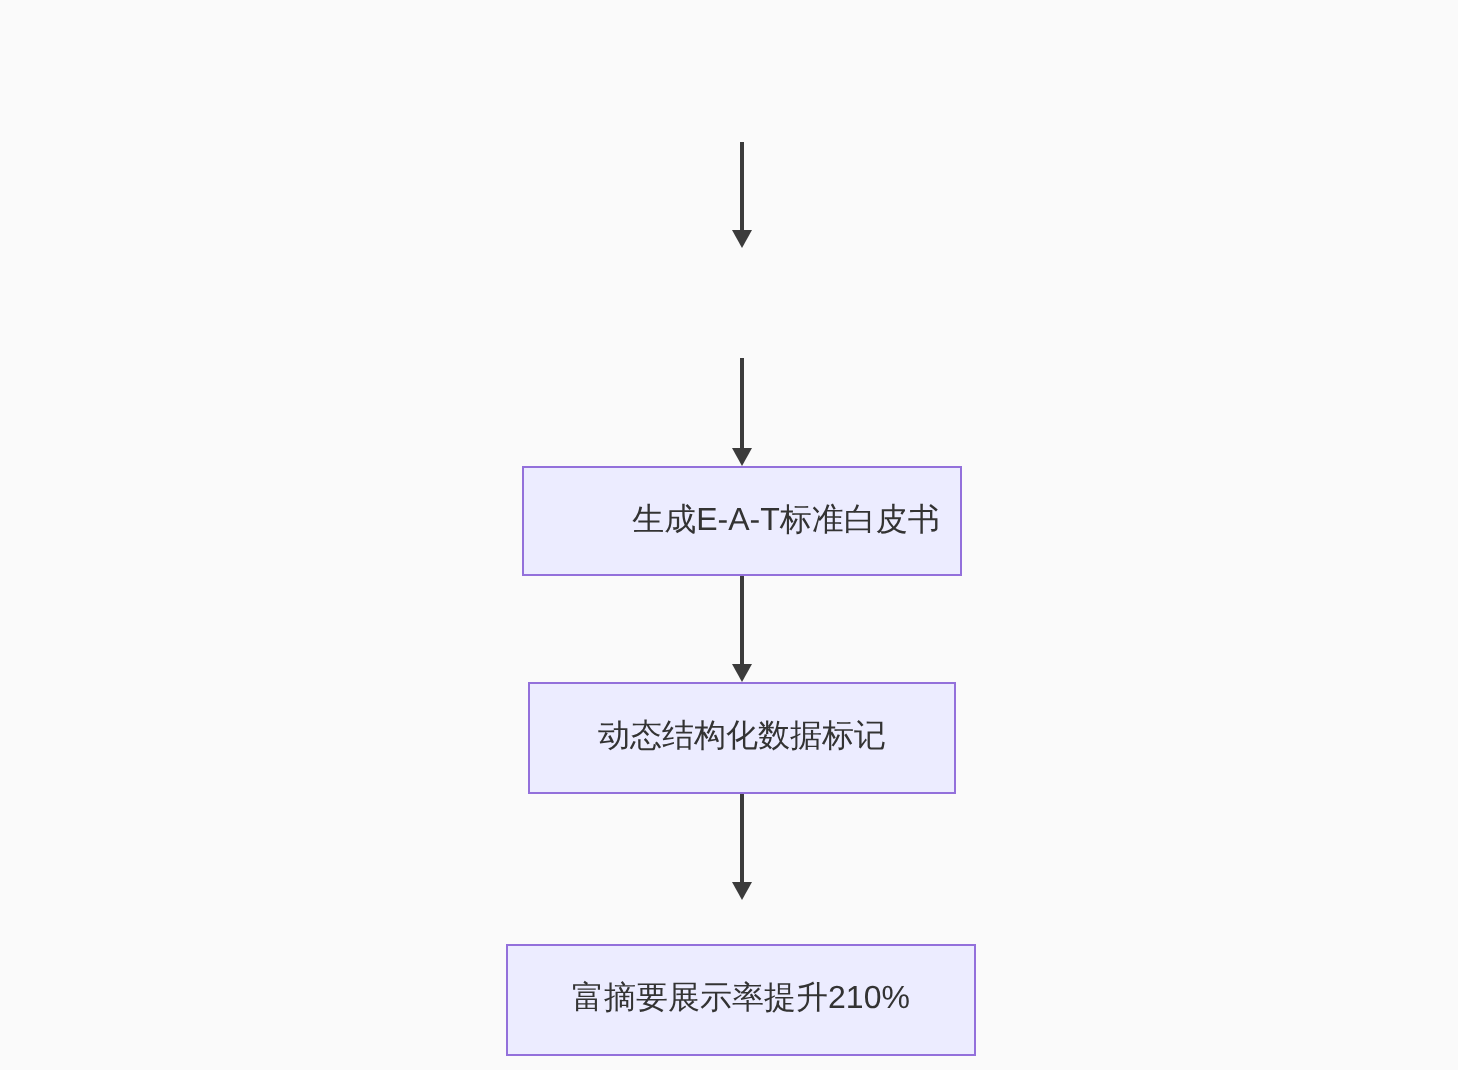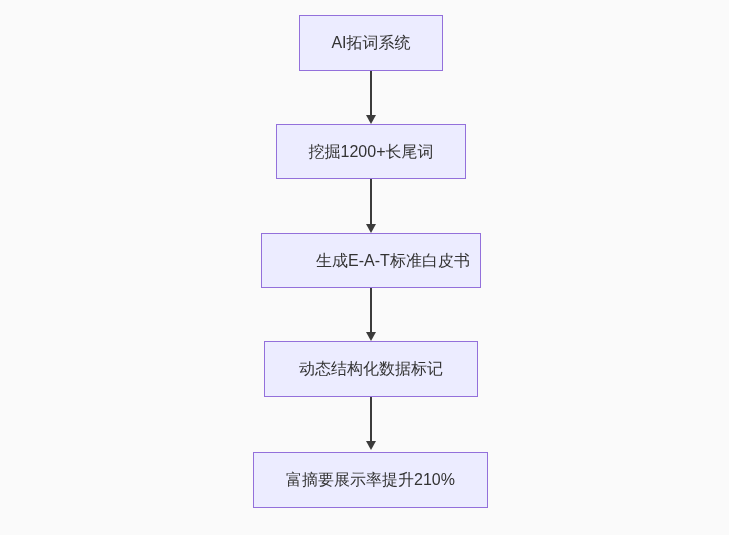--- a/index.html
+++ b/index.html
@@ -53,45 +53,39 @@
     border-left:5.5px solid transparent;
     border-right:5.5px solid transparent;
     border-top:9px solid var(--edge);
   }
 
   
   .n0{left:299px;top:15px;width:144px;height:56px;}
   .n1{left:276px;top:124px;width:190px;height:55px;}
   .n2{left:261px;top:233px;width:220px;height:55px;padding-left:44px;}
   .n3{left:264px;top:341px;width:214px;height:56px;align-items:center;}
-  .n4{left:253px;top:452px;width:235px;height:56px;align-items:center;}
+  .n4{left:253px;top:472px;width:235px;height:56px;align-items:center;}
 
   
   .e0{left:364px;top:71px;height:53px;}
   .e1{left:364px;top:179px;height:54px;}
   .e2{left:364px;top:288px;height:53px;}
   .e3{left:364px;top:397px;height:53px;}
 </style>
 </head>
 <body>
 
 <div class="canvas">
 
-  <div class="node n0">
-    <span>AI拓词系统</span>
-  </div>
 
   <div class="edge e0">
     <div class="edge-line"></div>
     <div class="edge-head"></div>
   </div>
 
-  <div class="node n1">
-    <span>挖掘1200+长尾词</span>
-  </div>
 
   <div class="edge e1">
     <div class="edge-line"></div>
     <div class="edge-head"></div>
   </div>
 
   <div class="node n2">
     <span>生成E-A-T标准白皮书</span>
   </div>
 

